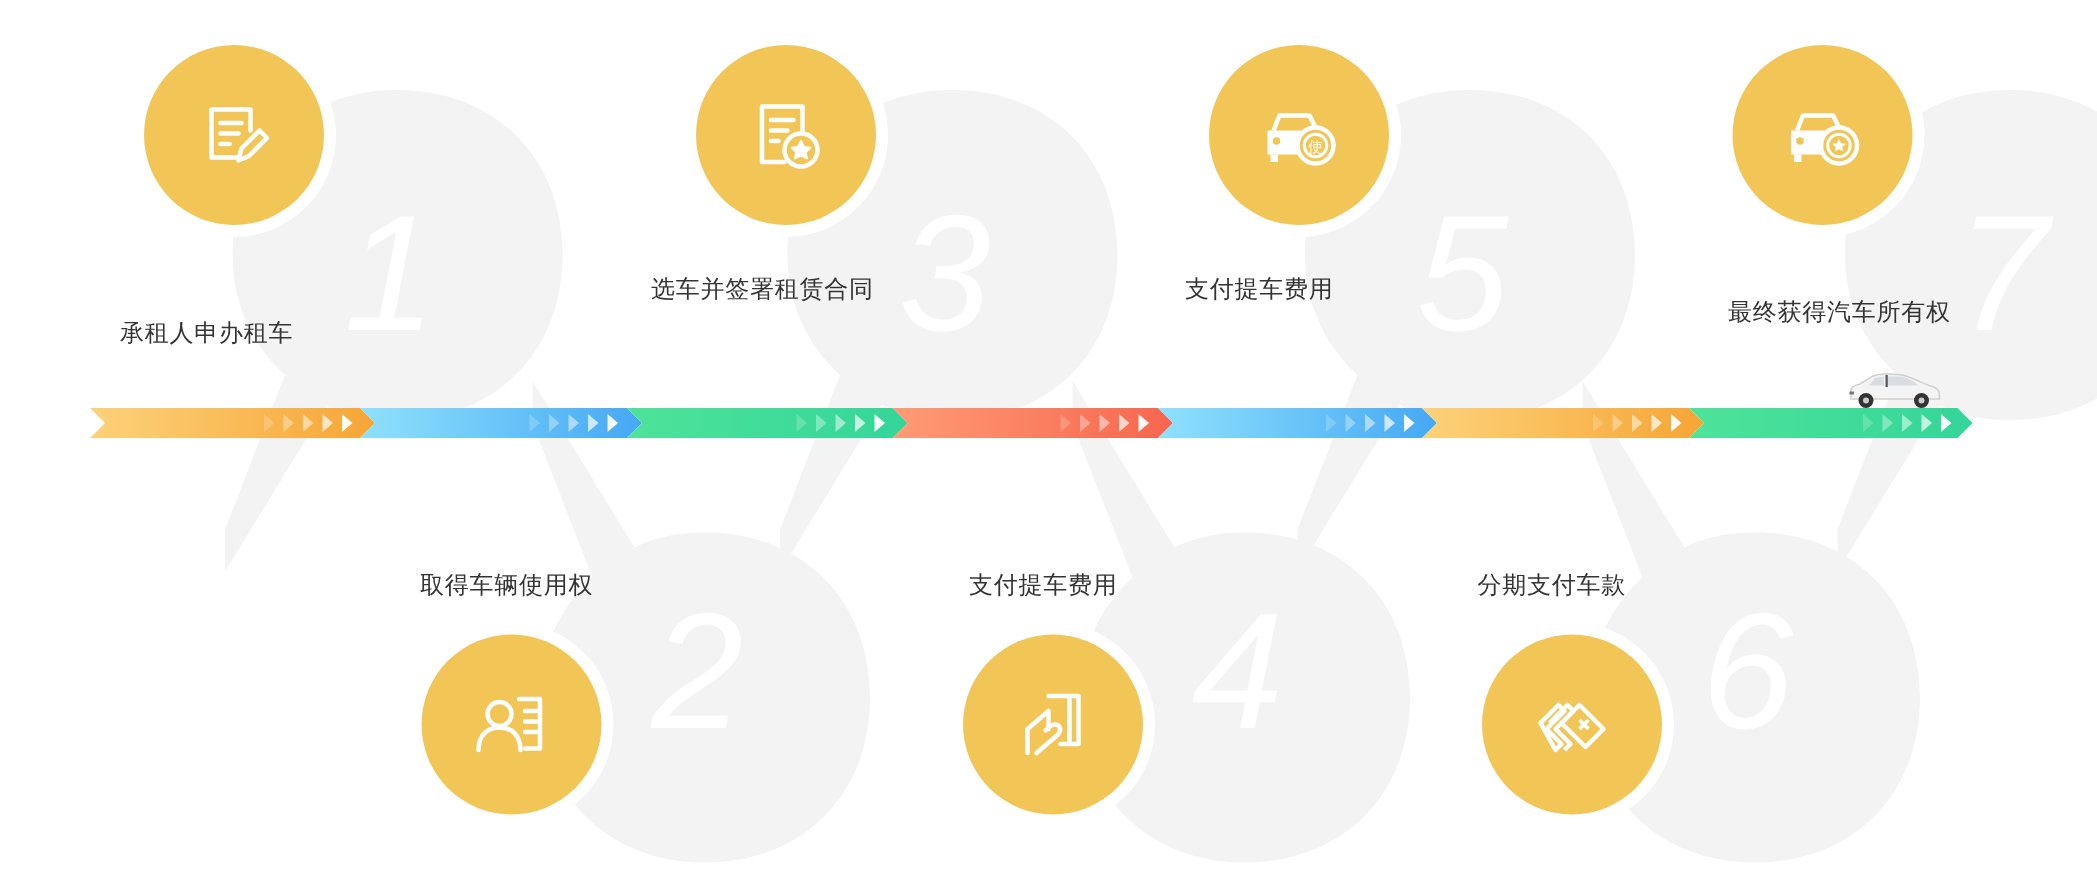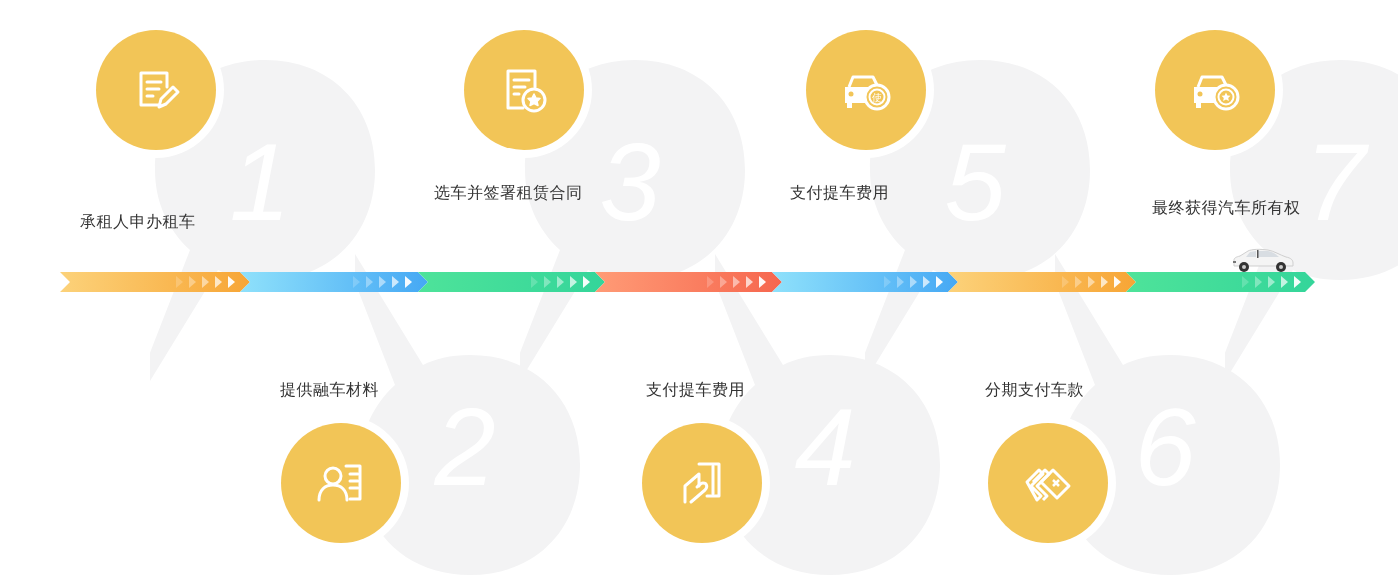--- a/index.html
+++ b/index.html
@@ -127,21 +127,21 @@
         <circle cx="12" cy="31" r="2.5" fill="#f2c557"></circle>
         <circle cx="38" cy="34" r="12" fill="#f2c557" stroke="#fff" stroke-width="3"></circle>
         <circle cx="38" cy="34" r="7.5" fill="none" stroke="#fff" stroke-width="2"></circle>
         <path d="M38 29.5 L39.4 32.5 L42.5 32.8 L40.2 35 L40.9 38 L38 36.5 L35.1 38 L35.8 35 L33.5 32.8 L36.6 32.5 Z" fill="#fff"></path>
       </svg>
     </div>
     <div class="label" style="left:1152px; top:198px;">最终获得汽车所有权</div>
   </div>
 
   <div class="step">
-    <div class="label" style="left:280px; top:380px;">提供融车材料</div>
+    <div class="label" style="left:280px; top:380px;">取得车辆使用权</div>
     <div class="circle" style="left:281px; top:423px;">
       <svg viewBox="0 0 54 54" fill="none" stroke="#fff" stroke-width="3" stroke-linecap="round" stroke-linejoin="round">
         <circle cx="19" cy="20" r="8"></circle>
         <path d="M5 44 C5 34 11 29 19 29 C27 29 33 34 33 44"></path>
         <path d="M32 10 H46 V43 H36"></path>
         <path d="M36 18 H44 M36 25 H44 M36 32 H44"></path>
       </svg>
     </div>
   </div>
 

